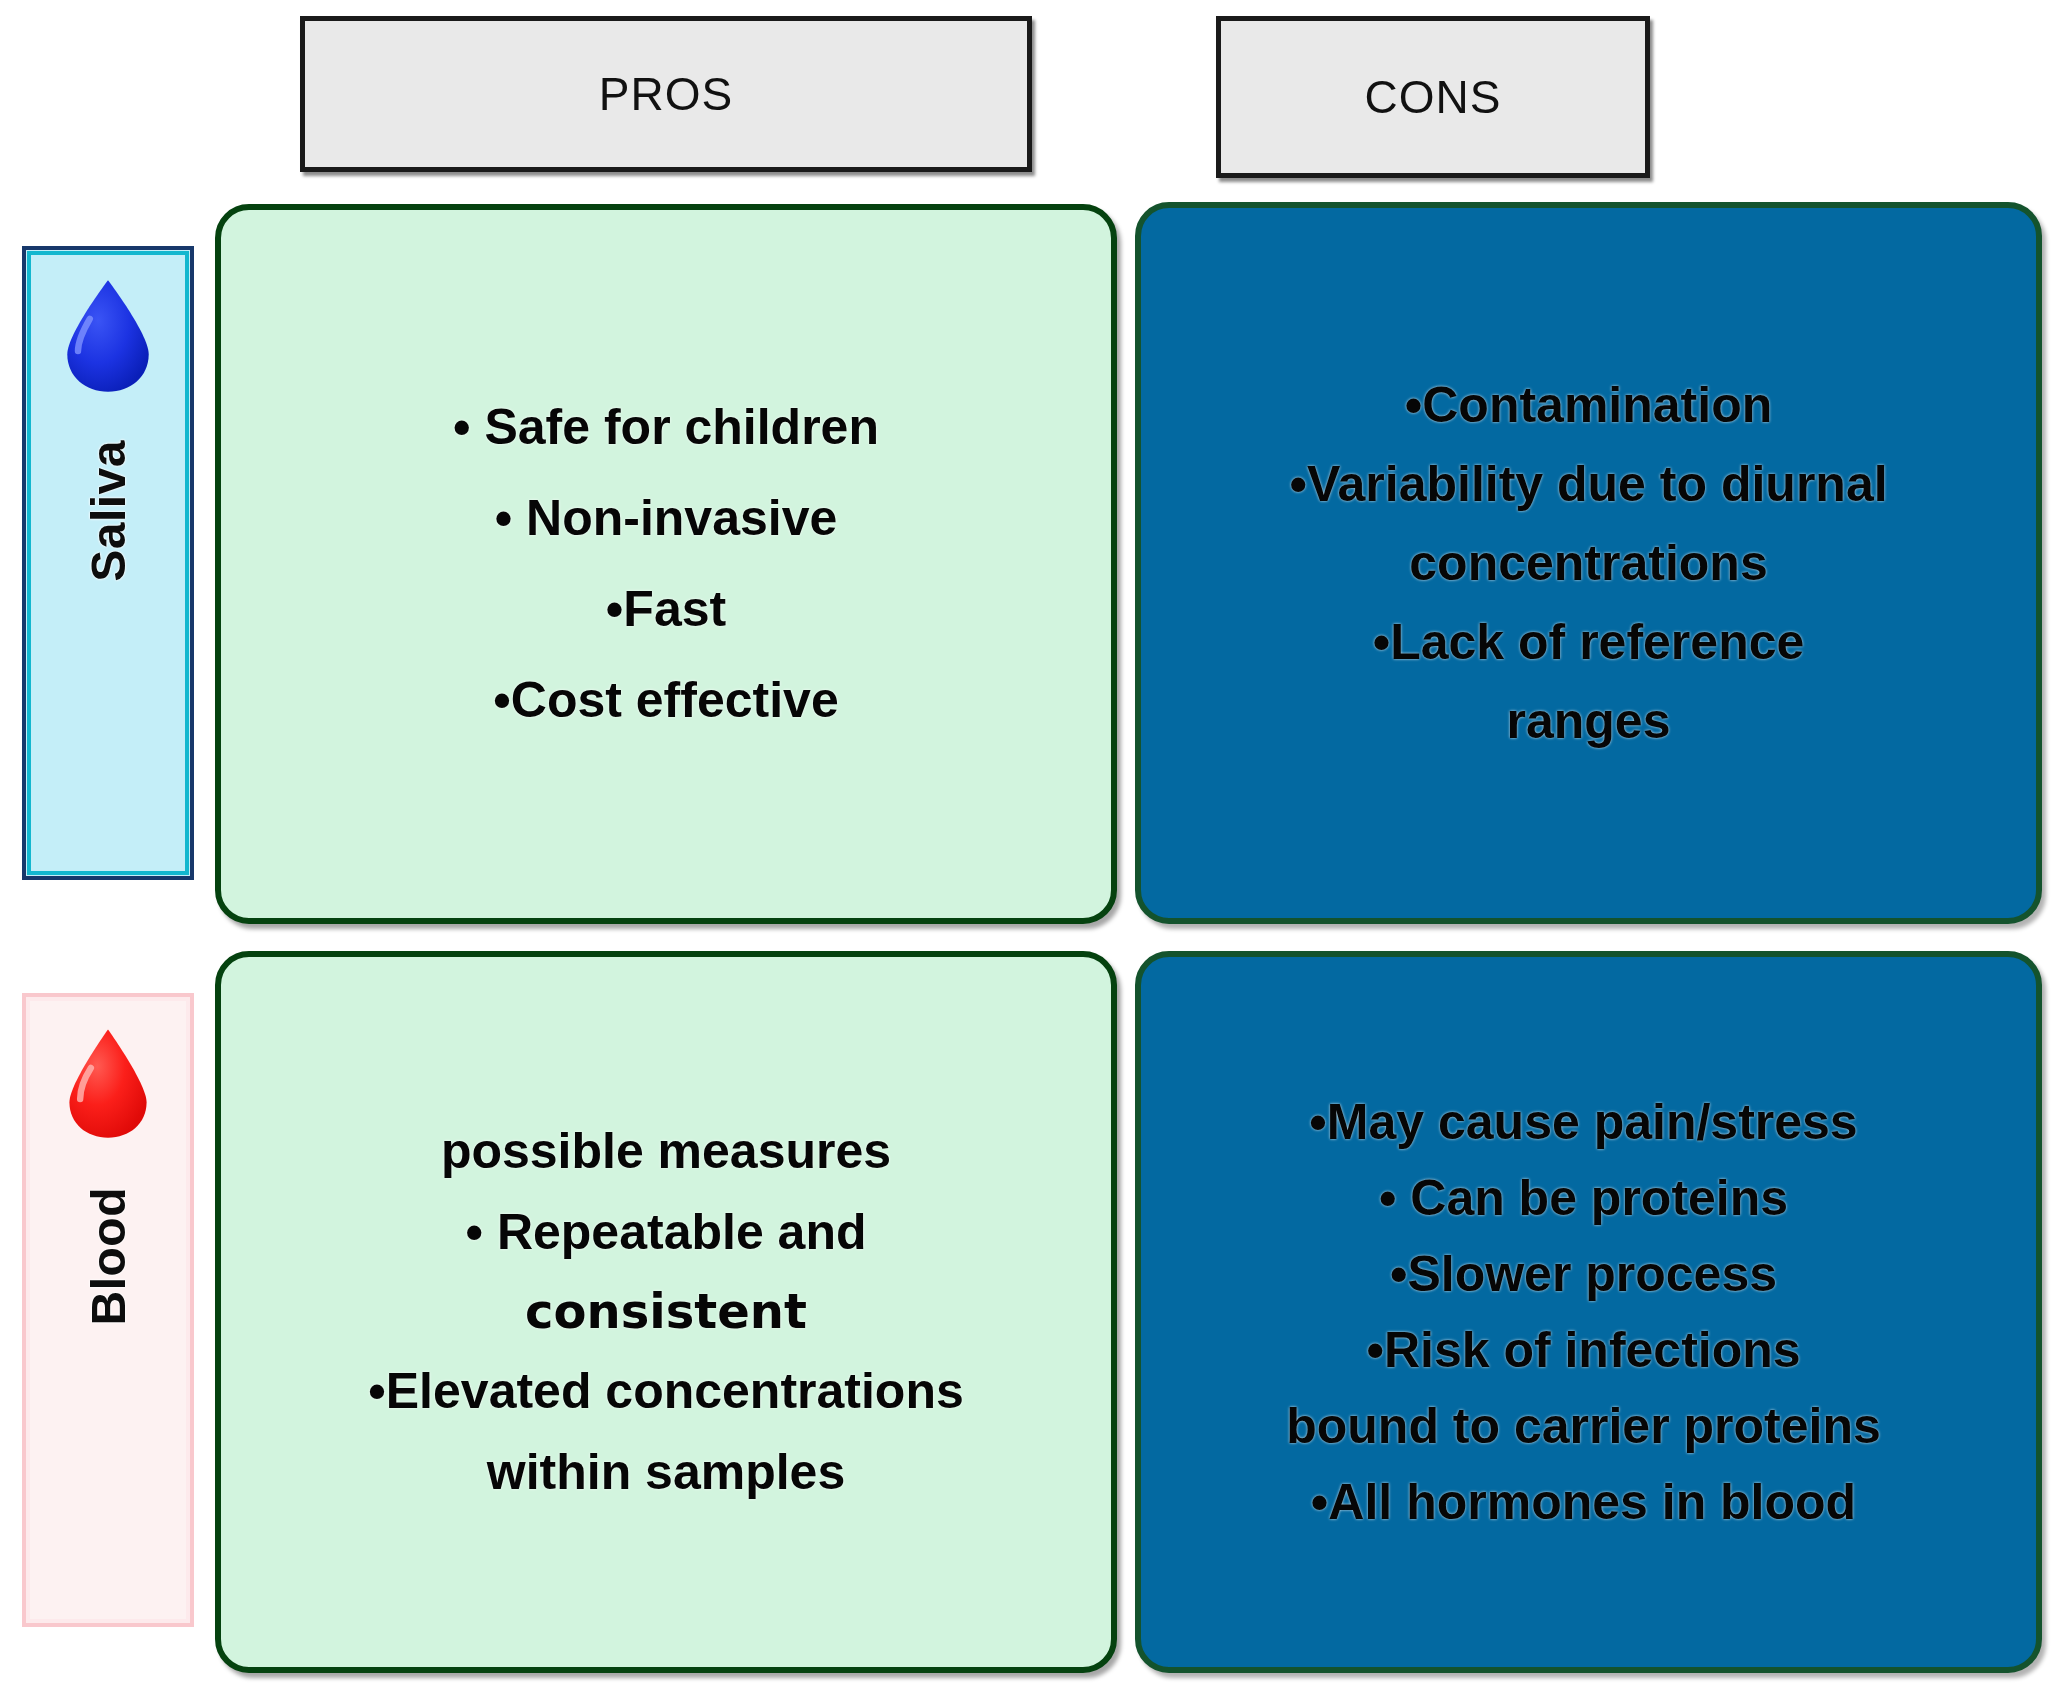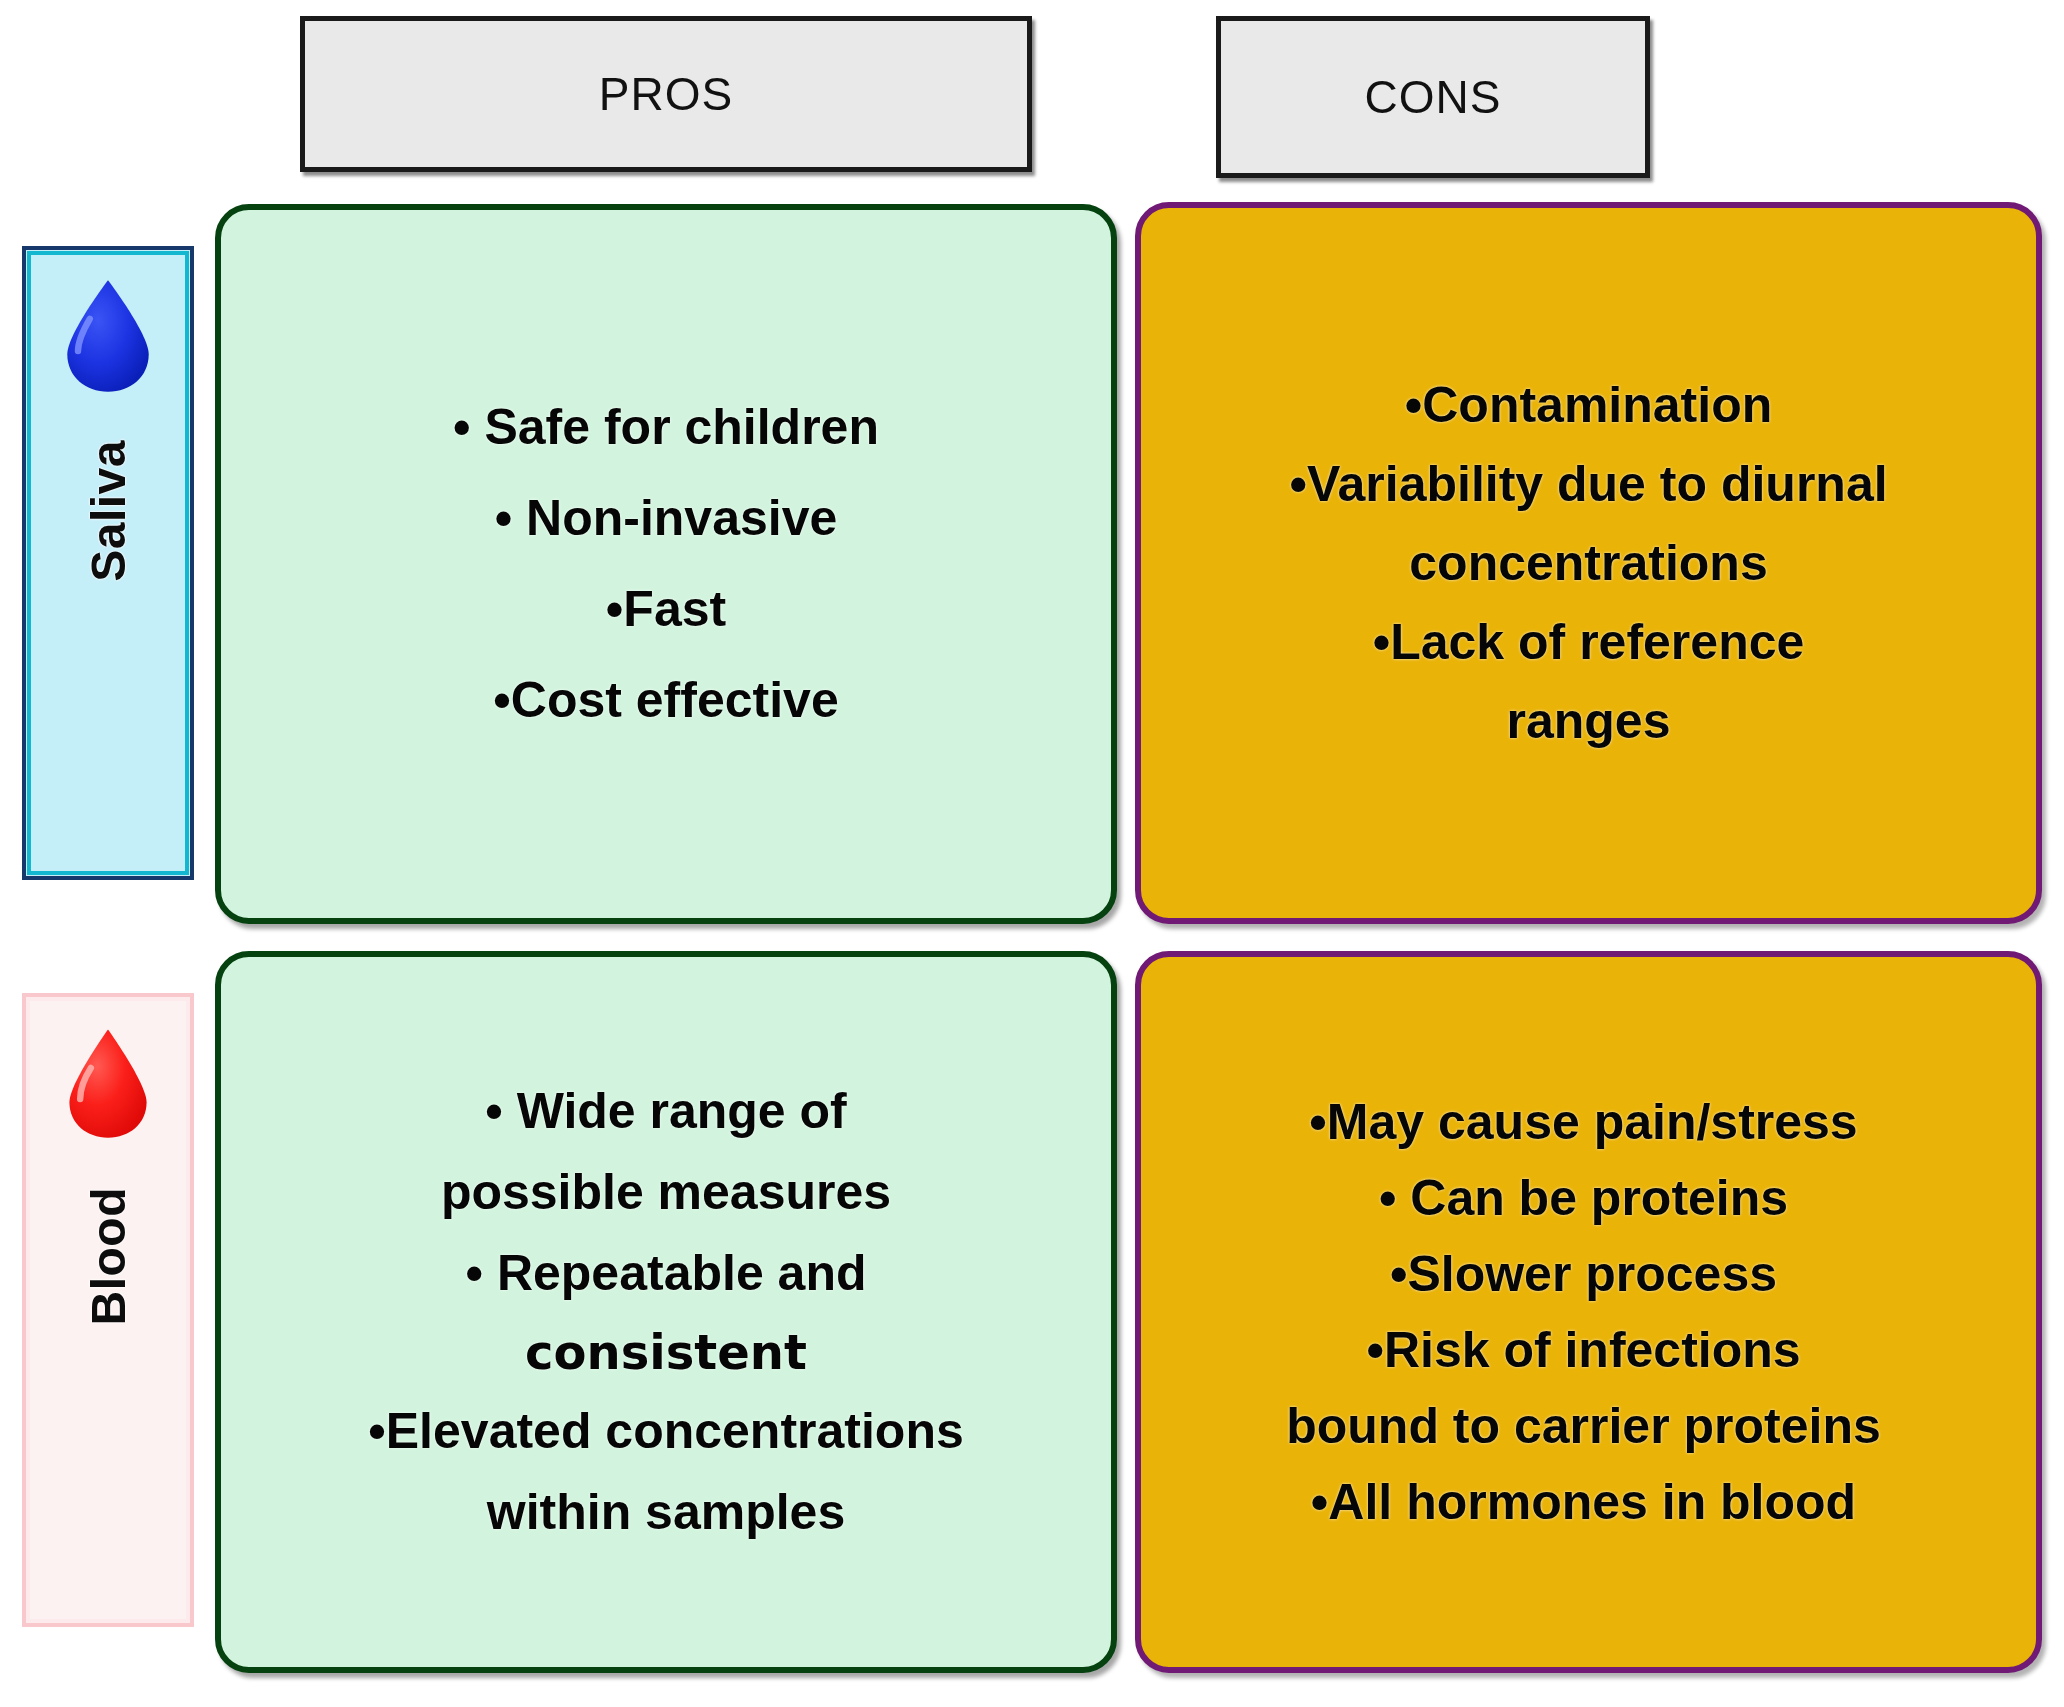--- a/index.html
+++ b/index.html
@@ -81,22 +81,22 @@
     font-weight:700;
     text-shadow:0 0 3px rgba(255,255,255,.85);
     white-space:nowrap;
   }
   .panel.pros{
     background:#d2f4de;
     border:6px solid #05420f;
     box-shadow:4px 5px 4px rgba(0,0,0,.35);
   }
   .panel.cons{
-    background:#eab308;
-    border:6px solid #701a75;
+    background:#0369a1;
+    border:6px solid #14532d;
     box-shadow:4px 5px 4px rgba(0,0,0,.30);
   }
 
   #panel-saliva-pros{left:215px;top:204px;width:902px;height:720px;}
   #panel-saliva-cons{left:1135px;top:202px;width:907px;height:722px;}
   #panel-blood-pros{left:215px;top:951px;width:902px;height:722px;}
   #panel-blood-cons{left:1135px;top:951px;width:907px;height:722px;padding-left:20px;}
 
   #panel-saliva-pros .line{line-height:1.82;}
   #panel-saliva-cons .line{line-height:1.58;}
@@ -162,21 +162,20 @@
 
   <div class="panel cons" id="panel-saliva-cons">
     <div class="line">•Contamination</div>
     <div class="line">•Variability due to diurnal</div>
     <div class="line">concentrations</div>
     <div class="line">•Lack of reference</div>
     <div class="line">ranges</div>
   </div>
 
   <div class="panel pros" id="panel-blood-pros">
-    <div class="line">• Wide range of</div>
     <div class="line">possible measures</div>
     <div class="line">• Repeatable and</div>
     <div class="line alt">consistent</div>
     <div class="line">•Elevated concentrations</div>
     <div class="line">within samples</div>
   </div>
 
   <div class="panel cons" id="panel-blood-cons">
     <div class="line">•May cause pain/stress</div>
     <div class="line">• Can be proteins</div>

